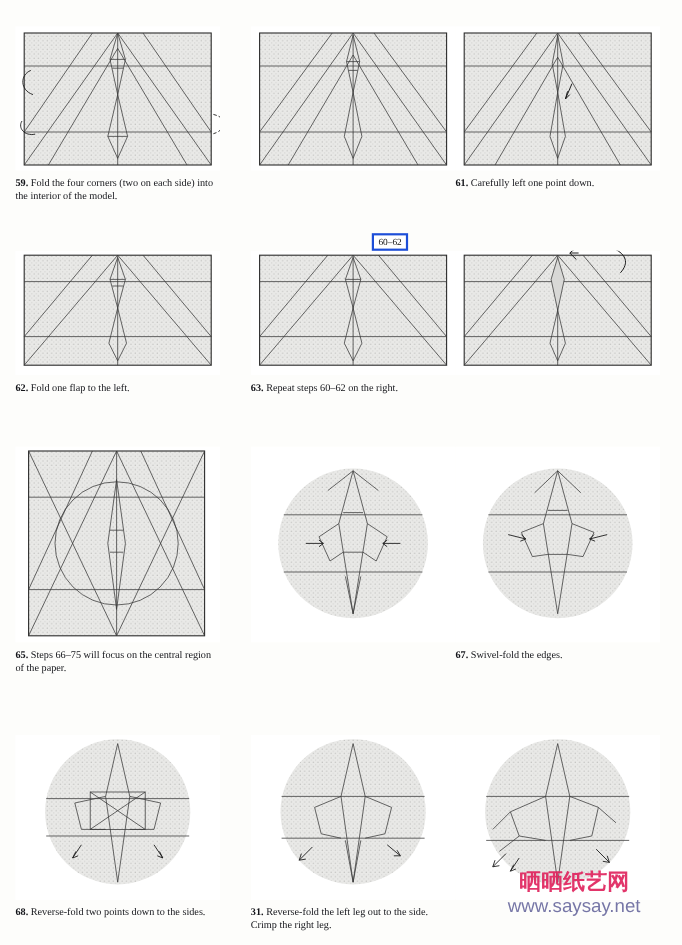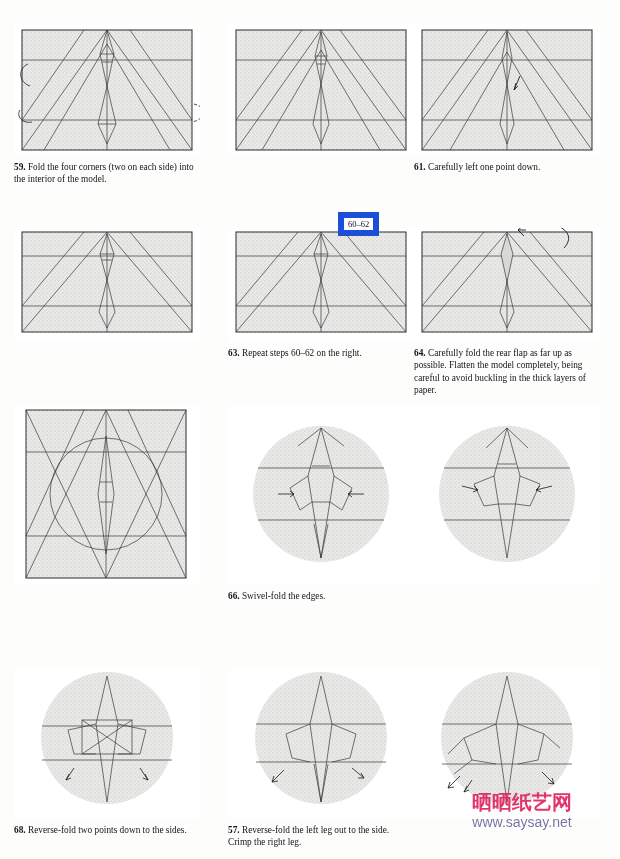--- a/index.html
+++ b/index.html
@@ -70,29 +70,29 @@
     font-family: Liberation Serif, serif;
     font-weight: bold;
     font-size: 20px;
     color: #e0245e;
     letter-spacing: 0px;
     opacity: 0.92;
     line-height: 20px;
   }
   .wm-sub {
     font-family: "Liberation Sans", sans-serif;
-    font-size: 14px;
+    font-size: 17px;
     color: #4a4a8a;
     opacity: 0.75;
     margin-top: 2px;
   }
 
   .label-box {
     position: absolute;
-    border: 6px solid #1d4ed8;
+    border: 2px solid #1d4ed8;
     background: #fff;
     font-size: 8.5px;
     font-family: "Liberation Serif", serif;
     padding: 1px 4px;
     color: #111;
     line-height: 10px;
   }
 </style>
 </head>
 <body>
@@ -207,20 +207,24 @@
             <line x1="178" y1="104" x2="93" y2="4"></line>
             <line x1="8" y1="78" x2="70" y2="4"></line>
             <line x1="178" y1="78" x2="116" y2="4"></line>
             <path d="M93 6 L86 26 L93 52 L100 26 Z"></path>
             <line x1="86" y1="26" x2="100" y2="26"></line>
             <line x1="88" y1="32" x2="98" y2="32"></line>
             <path d="M93 52 L85 84 L93 100 L101 84 Z"></path>
           </g>
         </svg>
       </div>
+      <div class="caption">
+        <span class="cap-num">62.</span>
+        <span>Fold one flap to the left.</span>
+      </div>
     </div>
 
     <div class="cell col2 row2">
       <div class="fig">
         <svg width="186" height="113" viewBox="0 0 186 113">
           <rect x="8" y="4" width="170" height="100" fill="url(#tex)" stroke="#2b2b2b" stroke-width="1"></rect>
           <g stroke="#3a3a3a" stroke-width="0.7" fill="none">
             <line x1="8" y1="28" x2="178" y2="28"></line>
             <line x1="8" y1="78" x2="178" y2="78"></line>
             <line x1="93" y1="4" x2="93" y2="104"></line>
@@ -254,24 +258,20 @@
             <line x1="8" y1="78" x2="70" y2="4"></line>
             <line x1="178" y1="78" x2="116" y2="4"></line>
             <path d="M93 6 L87 26 L93 54 L99 26 Z" fill="#d8d8d6"></path>
             <path d="M93 54 L86 84 L93 100 L100 84 Z"></path>
           </g>
           <g stroke="#1a1a1a" stroke-width="0.9" fill="none">
             <path d="M150 20 C170 -2 120 -14 104 2"></path>
             <path d="M104 2 L112 2 M104 2 L110 8"></path>
           </g>
         </svg>
-      </div>
-      <div class="caption">
-        <span class="cap-num">64.</span>
-        <span>Carefully fold the rear flap as far up as possible. Flatten the model completely, being careful to avoid buckling in the thick layers of paper.</span>
       </div>
     </div>
 
     <div class="cell col1 row3">
       <div class="fig">
         <svg width="186" height="178" viewBox="0 0 186 178">
           <rect x="12" y="4" width="160" height="168" fill="url(#tex)" stroke="#2b2b2b" stroke-width="1"></rect>
           <g stroke="#3a3a3a" stroke-width="0.7" fill="none">
             <line x1="12" y1="46" x2="172" y2="46"></line>
             <line x1="12" y1="130" x2="172" y2="130"></line>
@@ -281,20 +281,24 @@
             <line x1="12" y1="4" x2="92" y2="172"></line>
             <line x1="172" y1="4" x2="92" y2="172"></line>
             <line x1="12" y1="130" x2="70" y2="4"></line>
             <line x1="172" y1="130" x2="114" y2="4"></line>
             <circle cx="92" cy="88" r="56"></circle>
             <path d="M92 30 L84 88 L92 148 L100 88 Z"></path>
             <path d="M86 76 L98 76 M86 96 L98 96"></path>
           </g>
         </svg>
       </div>
+      <div class="caption">
+        <span class="cap-num">65.</span>
+        <span>Steps 66–75 will focus on the central region of the paper.</span>
+      </div>
     </div>
 
     <div class="cell col2 row3">
       <div class="fig">
         <svg width="186" height="178" viewBox="0 0 186 178">
           <circle cx="93" cy="88" r="68" fill="url(#tex)" stroke="none"></circle>
           <g stroke="#3a3a3a" stroke-width="0.7" fill="none">
             <line x1="30" y1="62" x2="156" y2="62"></line>
             <line x1="30" y1="114" x2="156" y2="114"></line>
             <path d="M93 22 L80 70 L93 152 L106 70 Z"></path>
@@ -303,24 +307,20 @@
             <path d="M106 70 L124 82 L114 104 L102 96"></path>
             <path d="M70 40 L93 22 L116 40"></path>
             <path d="M86 118 L93 152 L100 118"></path>
           </g>
           <g stroke="#1a1a1a" stroke-width="0.8" fill="none">
             <path d="M50 88 L66 88 M62 85 L66 88 L62 91"></path>
             <path d="M136 88 L120 88 M124 85 L120 88 L124 91"></path>
           </g>
         </svg>
       </div>
-      <div class="caption">
-        <span class="cap-num">66.</span>
-        <span>Swivel-fold the edges.</span>
-      </div>
     </div>
 
     <div class="cell col3 row3">
       <div class="fig">
         <svg width="186" height="178" viewBox="0 0 186 178">
           <circle cx="93" cy="88" r="68" fill="url(#tex)" stroke="none"></circle>
           <g stroke="#3a3a3a" stroke-width="0.7" fill="none">
             <line x1="30" y1="62" x2="156" y2="62"></line>
             <line x1="30" y1="114" x2="156" y2="114"></line>
             <path d="M93 22 L80 70 L93 152 L106 70 Z"></path>
@@ -328,20 +328,24 @@
             <path d="M80 70 L60 78 L70 100 L84 98"></path>
             <path d="M106 70 L126 78 L116 100 L102 98"></path>
             <path d="M72 42 L93 22 L114 42"></path>
           </g>
           <g stroke="#1a1a1a" stroke-width="0.8" fill="none">
             <path d="M48 80 L64 84 M60 80 L64 84 L59 86"></path>
             <path d="M138 80 L122 84 M126 80 L122 84 L127 86"></path>
           </g>
         </svg>
       </div>
+      <div class="caption">
+        <span class="cap-num">67.</span>
+        <span>Swivel-fold the edges.</span>
+      </div>
     </div>
 
     <div class="cell col1 row4">
       <div class="fig">
         <svg width="186" height="150" viewBox="0 0 186 150">
           <circle cx="93" cy="70" r="66" fill="url(#tex)" stroke="none"></circle>
           <g stroke="#3a3a3a" stroke-width="0.7" fill="none">
             <line x1="28" y1="58" x2="158" y2="58"></line>
             <line x1="28" y1="92" x2="158" y2="92"></line>
             <path d="M93 8 L82 56 L93 134 L104 56 Z"></path>
@@ -374,21 +378,21 @@
             <path d="M104 56 L128 66 L122 90 L104 94"></path>
             <path d="M86 96 L93 134 L100 96"></path>
           </g>
           <g stroke="#1a1a1a" stroke-width="0.8" fill="none">
             <path d="M56 102 L44 114 M44 114 L50 113 M44 114 L46 108"></path>
             <path d="M124 100 L136 110 M136 110 L130 110 M136 110 L133 105"></path>
           </g>
         </svg>
       </div>
       <div class="caption">
-        <span class="cap-num">57.</span>
+        <span class="cap-num">31.</span>
         <span>Reverse-fold the left leg out to the side. Crimp the right leg.</span>
       </div>
     </div>
 
     <div class="cell col3 row4">
       <div class="fig">
         <svg width="186" height="150" viewBox="0 0 186 150">
           <circle cx="93" cy="70" r="66" fill="url(#tex)" stroke="none"></circle>
           <g stroke="#3a3a3a" stroke-width="0.7" fill="none">
             <line x1="28" y1="56" x2="158" y2="56"></line>

